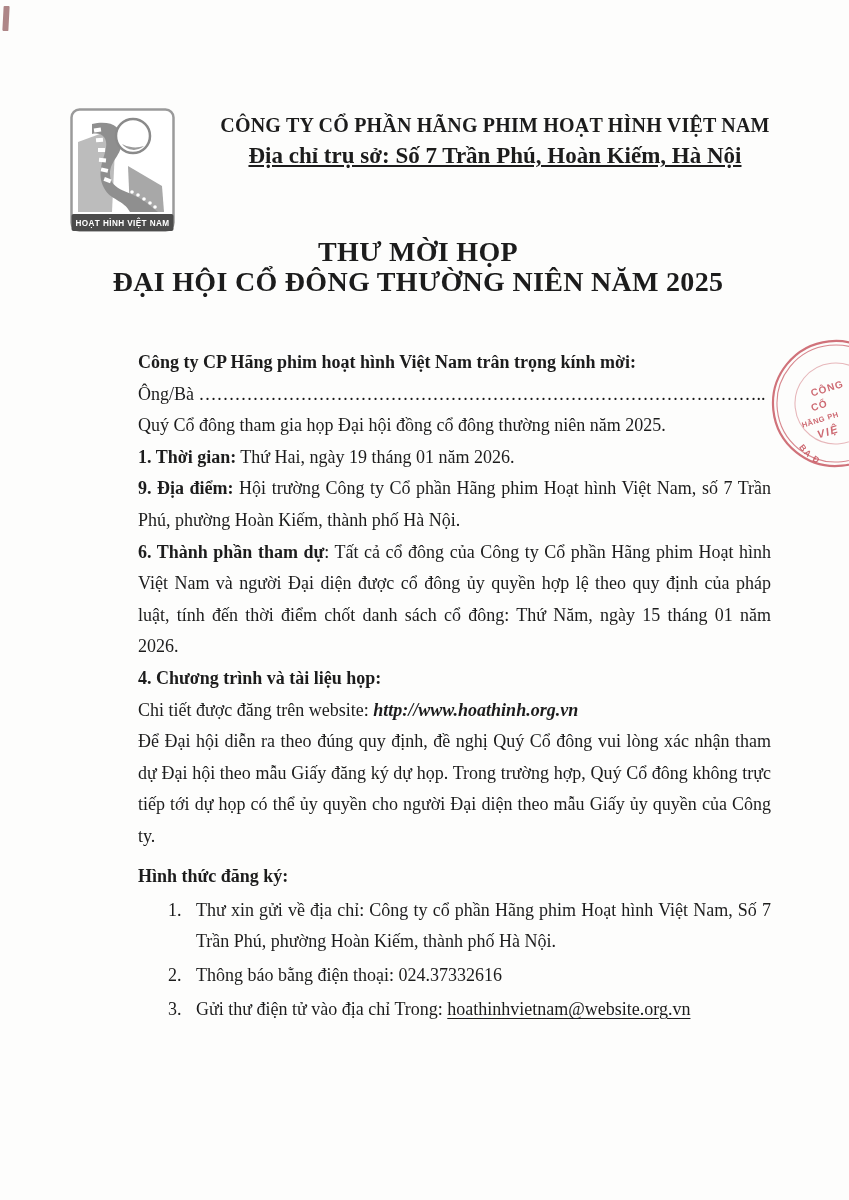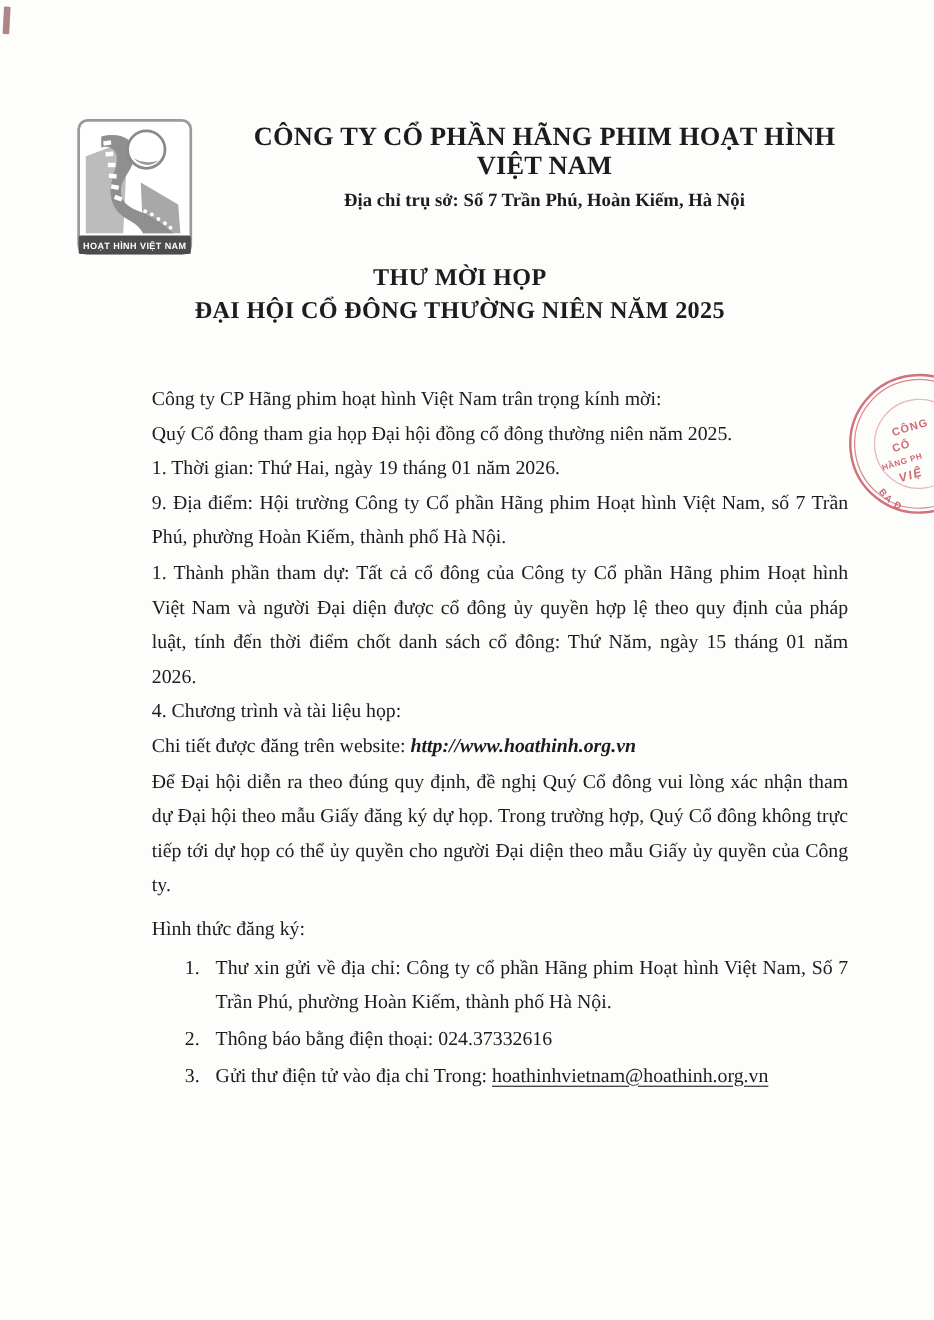--- a/index.html
+++ b/index.html
@@ -16,35 +16,35 @@
   .corner-mark{
     position:absolute;left:3px;top:6px;width:6px;height:25px;
     background:#6e2427;opacity:.55;transform:rotate(3deg);border-radius:1px;
   }
   
   .logo{position:absolute;left:70px;top:108px;width:129px;height:125px;}
   .header-text{
     position:absolute;left:220px;top:112px;width:550px;
     text-align:center;font-weight:bold;
   }
-  .company-name{font-size:24px;letter-spacing:.2px;line-height:26px;}
-  .company-address{font-size:17px;line-height:26px;margin-top:5px;}
+  .company-name{font-size:20px;letter-spacing:.2px;line-height:26px;}
+  .company-address{font-size:23px;line-height:26px;margin-top:5px;text-decoration:underline;}
   
   .title-block{
     position:absolute;left:0;top:237px;width:836px;
-    text-align:center;font-weight:bold;font-size:22px;line-height:30px;
+    text-align:center;font-weight:bold;font-size:28px;line-height:30px;
     letter-spacing:.3px;
   }
   
   .content{
     position:absolute;left:138px;top:347px;width:633px;
     font-size:18px;line-height:31.6px;text-align:justify;
   }
   .content p{margin:0;}
-  b{font-weight:normal;margin-top:40px;}
+  b{font-weight:bold;margin-top:40px;}
   .recipient-line{white-space:nowrap;overflow:hidden;}
   .website-url{font-weight:bold;font-style:italic;margin-left:0;}
   .reg-heading{margin-top:8px !important;}
   .reg-list{margin-top:2px;}
   .reg-item{display:flex;margin:3px 0 3px 30px;line-height:31px;}
   .reg-num{flex:none;width:28px;}
   .reg-text{flex:1;text-align:justify;}
   .email-link{text-decoration:underline;text-underline-offset:3px;}
   
   .stamp-clip{
@@ -100,28 +100,29 @@
   </div>
 
   <div class="title-block">
     <div>THƯ MỜI HỌP</div>
     <div>ĐẠI HỘI CỔ ĐÔNG THƯỜNG NIÊN NĂM 2025</div>
   </div>
 
   <div class="content">
     <p><b>Công ty CP Hãng phim hoạt hình Việt Nam trân trọng kính mời:</b></p>
 
+    <p class="recipient-line"><span>Ông/Bà </span><span>…………………………………………………………………………………..</span></p>
 
     <p>Quý Cổ đông tham gia họp Đại hội đồng cổ đông thường niên năm 2025.</p>
 
     <p><b>1. Thời gian:</b><span> Thứ Hai, ngày 19 tháng 01 năm 2026.</span></p>
 
     <p><b>9. Địa điểm:</b><span> Hội trường Công ty Cổ phần Hãng phim Hoạt hình Việt Nam, số 7 Trần Phú, phường Hoàn Kiếm, thành phố Hà Nội.</span></p>
 
-    <p><b>1. Thành phần tham dự</b><span>: Tất cả cổ đông của Công ty Cổ phần Hãng phim Hoạt hình Việt Nam và người Đại diện được cổ đông ủy quyền hợp lệ theo quy định của pháp luật, tính đến thời điểm chốt danh sách cổ đông: Thứ Năm, ngày 15 tháng 01 năm 2026.</span></p>
+    <p><b>6. Thành phần tham dự</b><span>: Tất cả cổ đông của Công ty Cổ phần Hãng phim Hoạt hình Việt Nam và người Đại diện được cổ đông ủy quyền hợp lệ theo quy định của pháp luật, tính đến thời điểm chốt danh sách cổ đông: Thứ Năm, ngày 15 tháng 01 năm 2026.</span></p>
 
     <p><b>4. Chương trình và tài liệu họp:</b></p>
 
     <p><span>Chi tiết được đăng trên website: </span><span class="website-url">http://www.hoathinh.org.vn</span></p>
 
 
     <p>Để Đại hội diễn ra theo đúng quy định, đề nghị Quý Cổ đông vui lòng xác nhận tham dự Đại hội theo mẫu Giấy đăng ký dự họp. Trong trường hợp, Quý Cổ đông không trực tiếp tới dự họp có thể ủy quyền cho người Đại diện theo mẫu Giấy ủy quyền của Công ty.</p>
 
     <p class="reg-heading"><b>Hình thức đăng ký:</b></p>
 
@@ -129,21 +130,21 @@
       <div class="reg-item">
         <span class="reg-num">1.</span>
         <span class="reg-text">Thư xin gửi về địa chỉ: Công ty cổ phần Hãng phim Hoạt hình Việt Nam, Số 7 Trần Phú, phường Hoàn Kiếm, thành phố Hà Nội.</span>
       </div>
       <div class="reg-item">
         <span class="reg-num">2.</span>
         <span class="reg-text">Thông báo bằng điện thoại: 024.37332616</span>
       </div>
       <div class="reg-item">
         <span class="reg-num">3.</span>
-        <span class="reg-text"><span>Gửi thư điện tử vào địa chỉ Trong: </span><span class="email-link">hoathinhvietnam@hoathinh.org.vn</span></span>
+        <span class="reg-text"><span>Gửi thư điện tử vào địa chỉ Trong: </span><span class="email-link">hoathinhvietnam@website.org.vn</span></span>
       </div>
     </div>
   </div>
 
   <div class="stamp-clip">
     <svg width="160" height="132" viewBox="0 0 160 132">
       <g stroke="#c5505a" fill="none" opacity="0.8" transform="rotate(-6 66.5 65.5)">
         <circle cx="66.5" cy="65.5" r="62.5" stroke-width="2.2"></circle>
         <circle cx="66.5" cy="65.5" r="58.5" stroke-width="1.1" opacity="0.85"></circle>
         <circle cx="66.5" cy="65.5" r="40.5" stroke-width="1.1" opacity="0.5"></circle>

